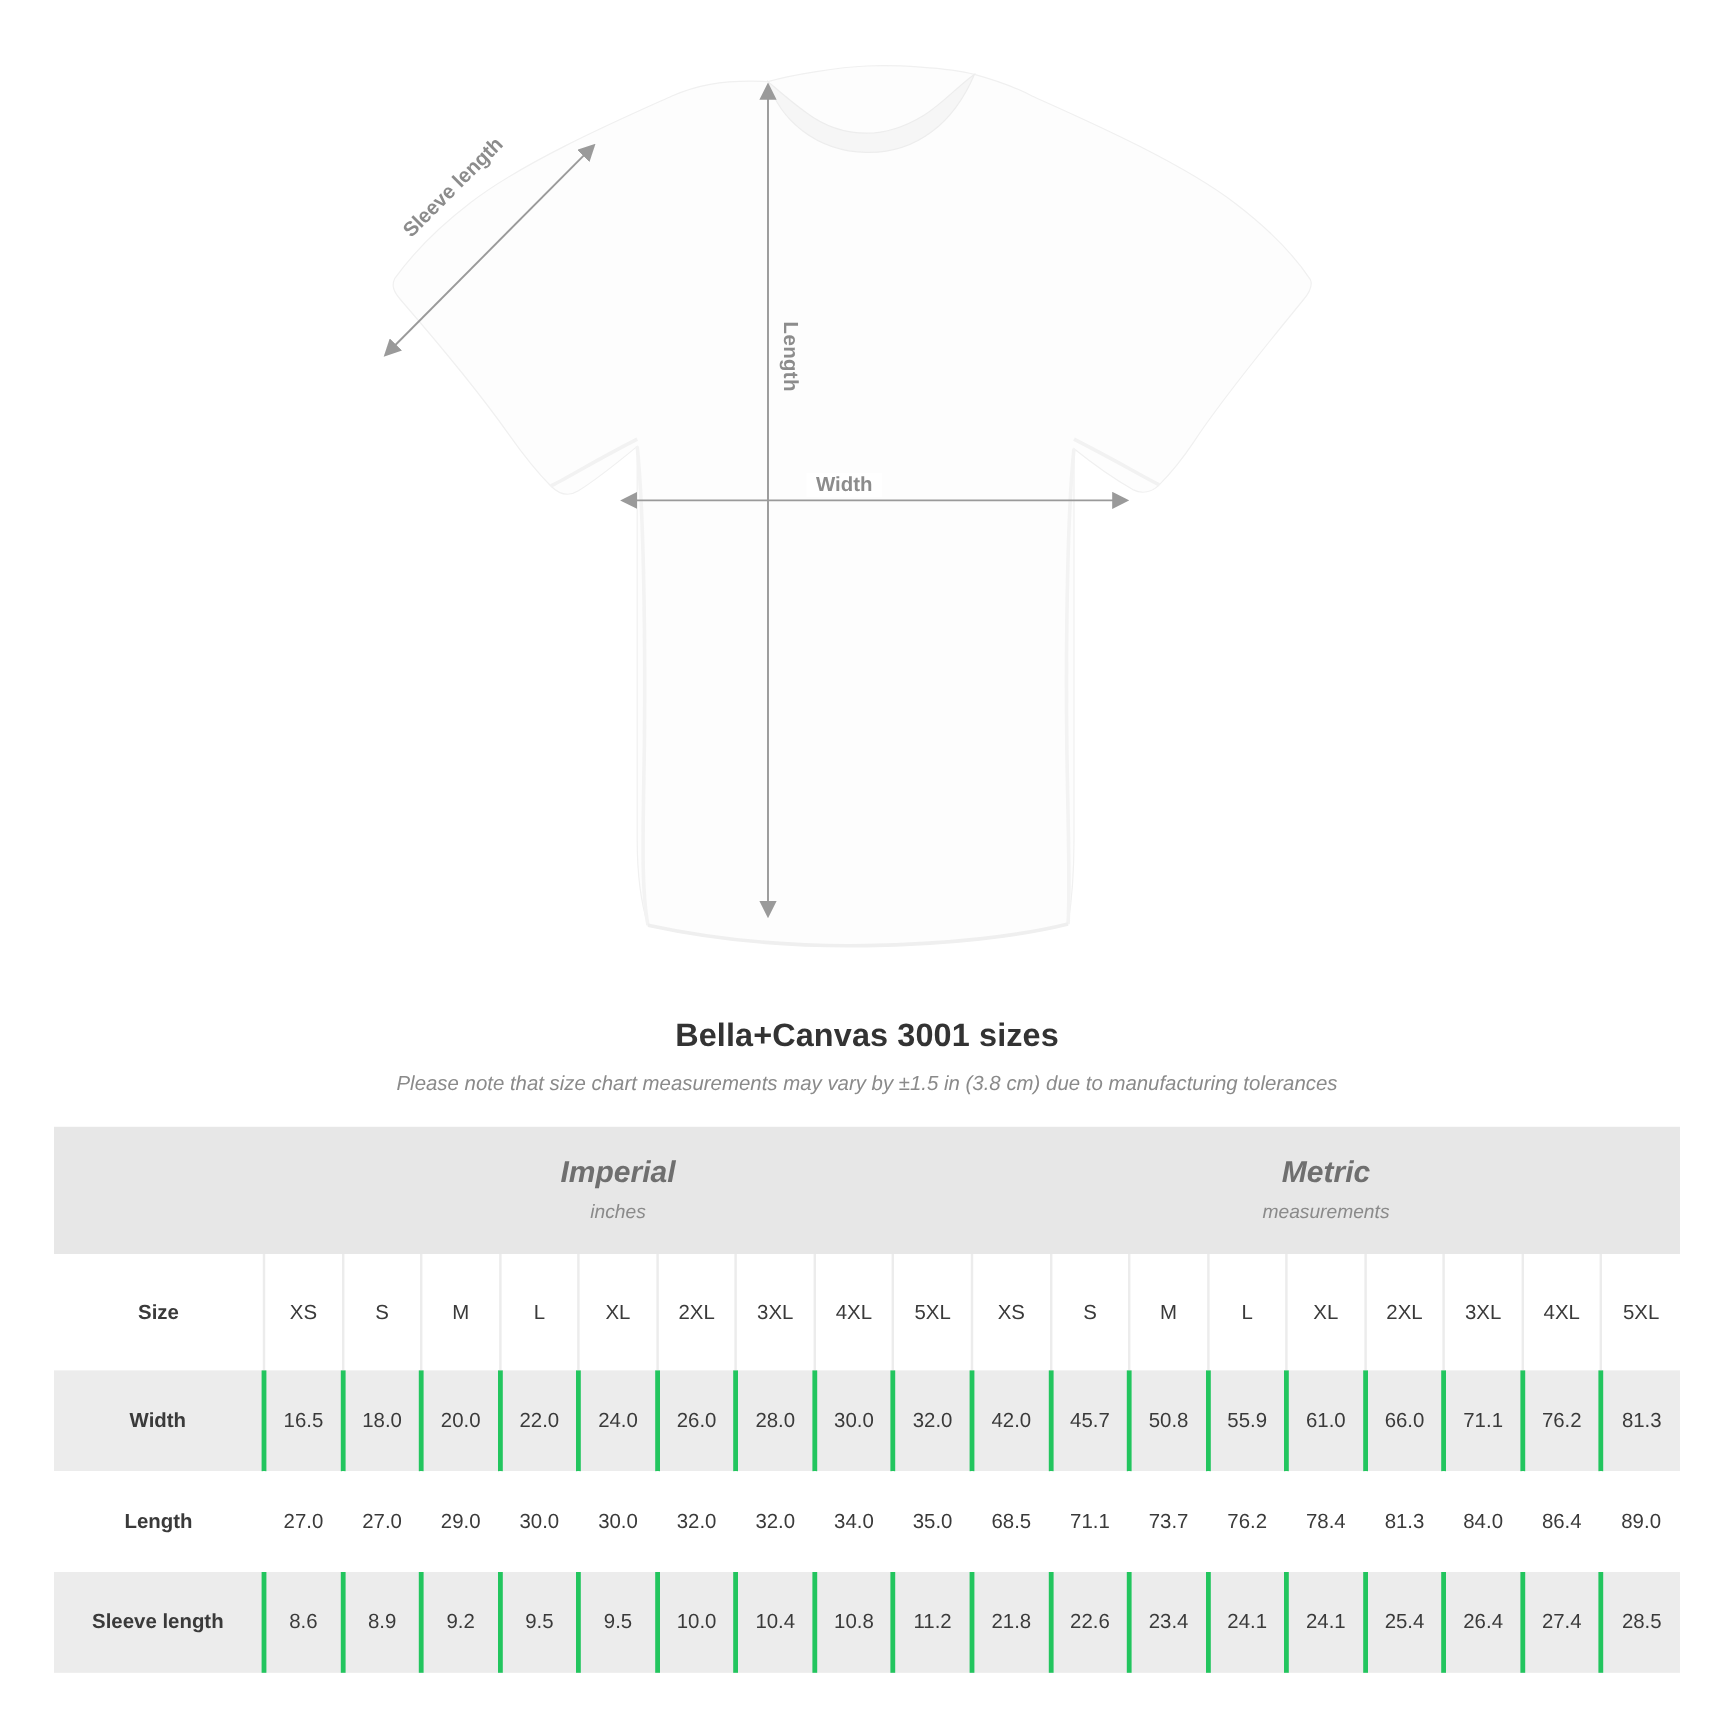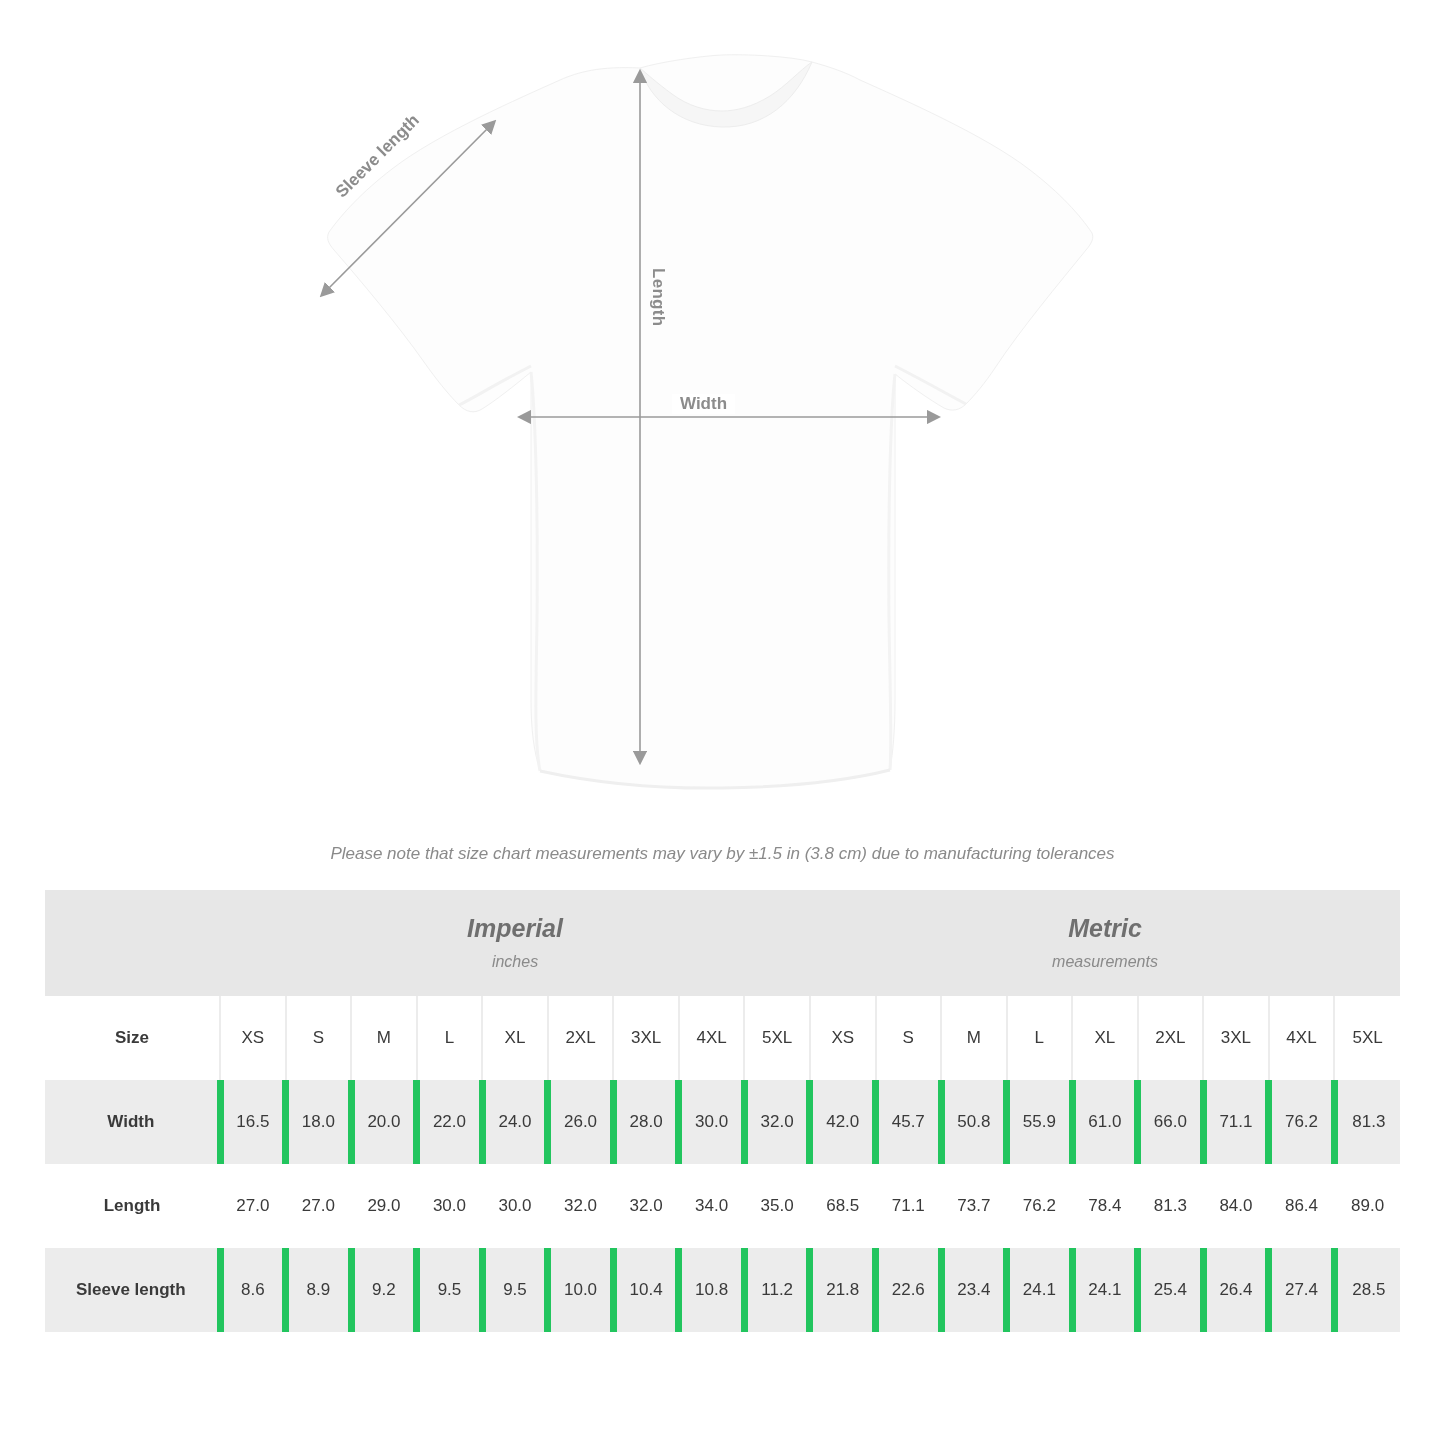--- a/index.html
+++ b/index.html
@@ -83,21 +83,21 @@
     font-size: 16px;
     font-style: italic;
     color: #8a8a8a;
     margin-top: 11px;
   }
   .corner-cell {
     background: #e7e7e7;
   }
   tr.row-size td,
   tr.row-size th {
-    height: 84px;
+    height: 97px;
     background: #ffffff;
   }
   tr.row-band td,
   tr.row-band th {
     height: 84px;
     background: #ececec;
   }
   tr.row-white td,
   tr.row-white th {
     height: 84px;
@@ -109,21 +109,21 @@
     color: #3a3a3a;
     font-size: 17px;
   }
   .cell {
     text-align: center;
     color: #3a3a3a;
     font-size: 17px;
     border-left: 2px solid #ffffff;
   }
   tr.row-band .cell {
-    border-left: 7px solid #22c55e;
+    border-left: 4px solid #22c55e;
   }
   .sizecell {
     text-align: center;
     font-weight: normal;
     color: #3a3a3a;
     font-size: 17px;
     border-left: 2px solid #ececec;
   }
   .firstcol {
     width: 175px;
@@ -196,20 +196,21 @@
       </g>
     </svg>
 
     <div style="position:absolute;left:332px;top:188px;transform:rotate(-45deg);transform-origin:left top;font-size:17px;font-weight:bold;color:#8c8c8c;">Sleeve length</div>
 
     <div style="position:absolute;left:648px;top:268px;writing-mode:vertical-rl;font-size:17px;font-weight:bold;color:#8c8c8c;letter-spacing:0.3px;">Length</div>
 
     <div style="position:absolute;left:672px;top:394px;font-size:17px;font-weight:bold;color:#8c8c8c;background:#ffffff;padding:0 8px;">Width</div>
   </div>
 
+  <div class="chart-title">Bella+Canvas 3001 sizes</div>
   <div class="chart-note">Please note that size chart measurements may vary by ±1.5 in (3.8 cm) due to manufacturing tolerances</div>
 
   <div class="table-wrap">
     <table class="size-table">
       <colgroup>
         <col class="firstcol">
         <col class="datacol">
           <col class="datacol">
           <col class="datacol">
           <col class="datacol">

